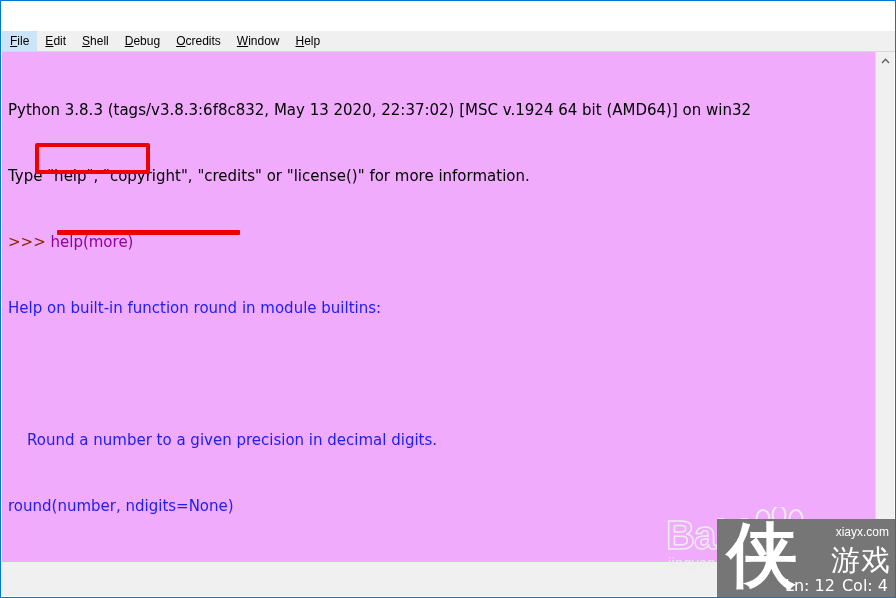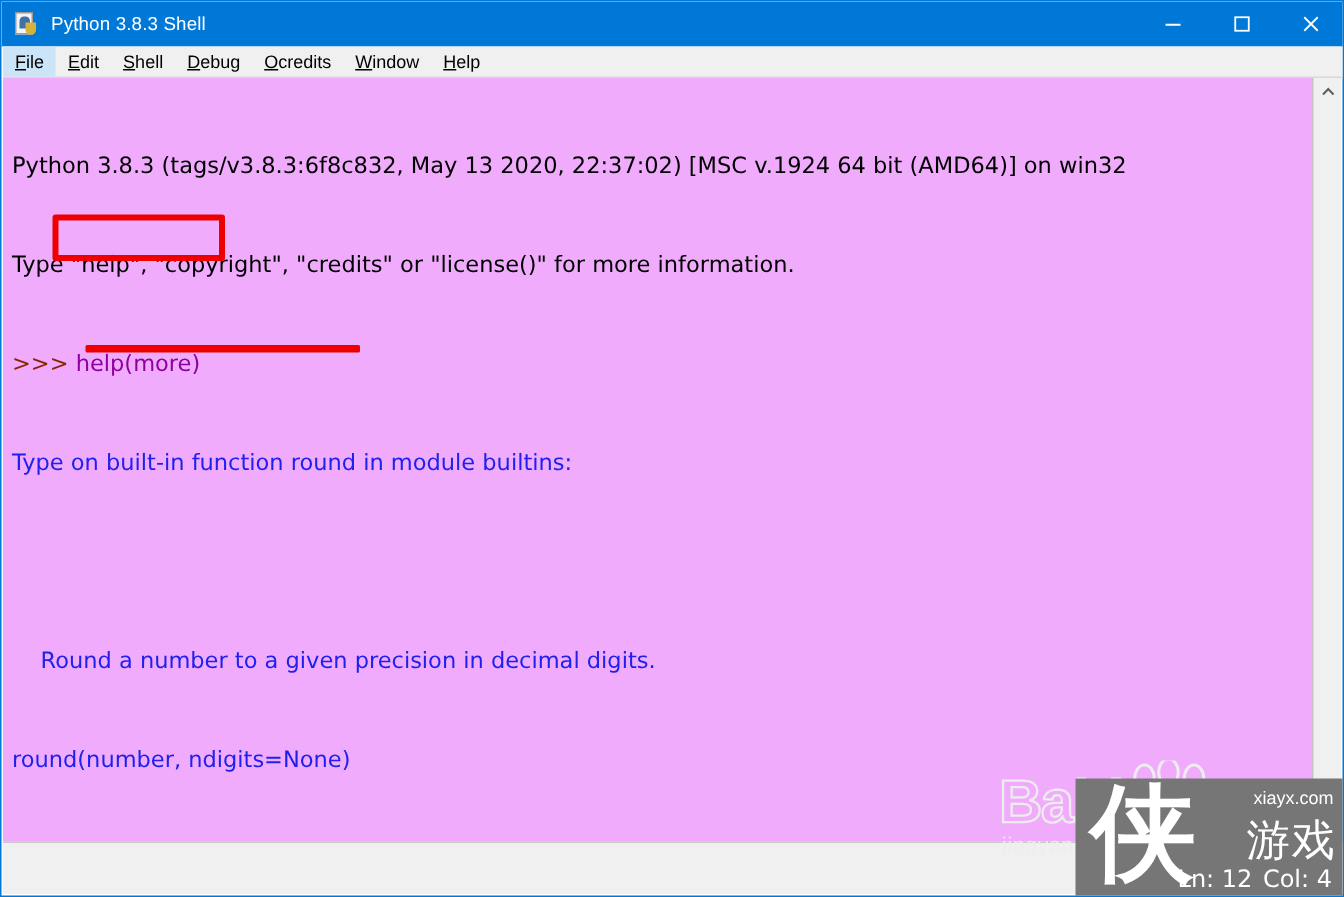--- a/index.html
+++ b/index.html
@@ -283,45 +283,20 @@
     font-family: "DejaVu Sans", sans-serif;
     white-space: nowrap;
   }
   #wm-overlay .ov-status .gap { display: inline-block; width: 7px; }
 </style>
 </head>
 <body>
 
 <div id="window">
 
-  <div id="titlebar">
-    <div id="titlebar-icon">
-      <div class="pg-page"></div>
-      <div class="pg-blue"></div>
-      <div class="pg-yellow"></div>
-    </div>
-    <div id="titlebar-title">Python 3.8.3 Shell</div>
-
-    <div class="winbtn" id="btn-min">
-      <svg width="12" height="12" viewBox="0 0 12 12">
-        <line x1="1" y1="6.5" x2="11" y2="6.5" stroke="#ffffff" stroke-width="1.2"></line>
-      </svg>
-    </div>
-    <div class="winbtn" id="btn-max">
-      <svg width="12" height="12" viewBox="0 0 12 12">
-        <rect x="1.5" y="1.5" width="9" height="9" fill="none" stroke="#ffffff" stroke-width="1.2"></rect>
-      </svg>
-    </div>
-    <div class="winbtn" id="btn-close">
-      <svg width="12" height="12" viewBox="0 0 12 12">
-        <line x1="1.5" y1="1.5" x2="10.5" y2="10.5" stroke="#ffffff" stroke-width="1.2"></line>
-        <line x1="10.5" y1="1.5" x2="1.5" y2="10.5" stroke="#ffffff" stroke-width="1.2"></line>
-      </svg>
-    </div>
-  </div>
 
   <div id="menubar">
     <div class="menuitem active">
         <span class="acc">F</span>
         <span>ile</span>
       </div>
     <div class="menuitem">
         <span class="acc">E</span>
         <span>dit</span>
       </div>
@@ -345,21 +320,21 @@
         <span class="acc">H</span>
         <span>elp</span>
       </div>
   </div>
 
   <div id="textarea">
     <div id="codeblock">
       <div class="ln"><span class="c-black">Python 3.8.3 (tags/v3.8.3:6f8c832, May 13 2020, 22:37:02) [MSC v.1924 64 bit (AMD64)] on win32</span></div>
       <div class="ln"><span class="c-black">Type "help", "copyright", "credits" or "license()" for more information.</span></div>
       <div class="ln"><span class="c-red">&gt;&gt;&gt; </span><span class="c-purple">help(more)</span></div>
-      <div class="ln"><span class="c-blue">Type on built-in function round in module builtins:</span></div>
+      <div class="ln"><span class="c-blue">Help on built-in function round in module builtins:</span></div>
       <div class="ln"><span class="c-blue"></span></div>
       <div class="ln"><span class="c-blue">    Round a number to a given precision in decimal digits.</span></div>
       <div class="ln"><span class="c-blue">round</span><span class="c-blue">(number, ndigits=None)</span></div>
       <div class="ln"><span class="c-blue"></span></div>
       
       
       
       
     </div>
 

